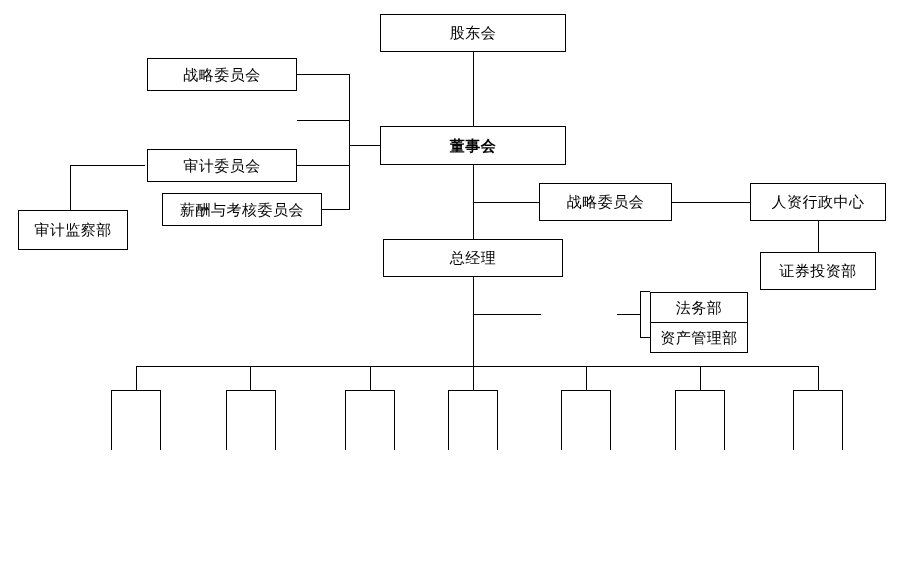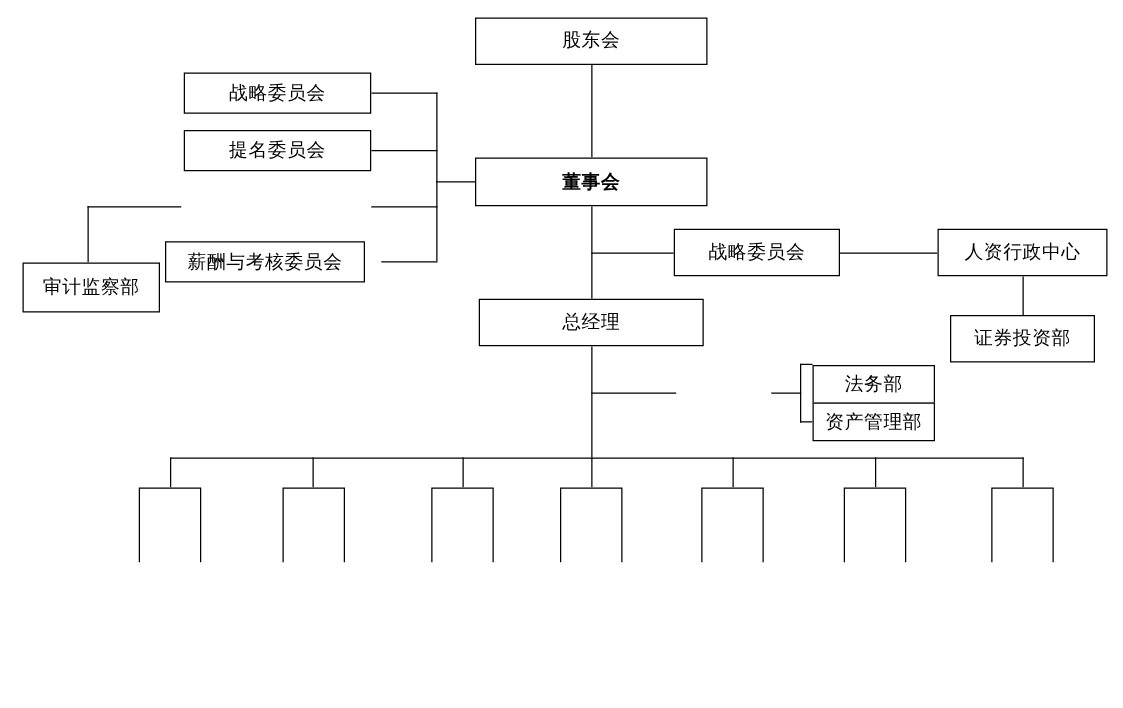--- a/index.html
+++ b/index.html
@@ -87,24 +87,24 @@
   <div class="line v" style="left:370px; top:366px; height:24px;"></div>
   <div class="line v" style="left:473px; top:366px; height:24px;"></div>
   <div class="line v" style="left:586px; top:366px; height:24px;"></div>
   <div class="line v" style="left:700px; top:366px; height:24px;"></div>
   <div class="line v" style="left:818px; top:366px; height:24px;"></div>
 
   <div class="node" style="left:380px; top:14px; width:186px; height:38px;">股东会</div>
 
   <div class="node" style="left:147px; top:58px; width:150px; height:33px;">战略委员会</div>
 
-  <div class="node" style="left:147px; top:104px; width:150px; height:33px;">提名委员会</div>
 
+  <div class="node" style="left:147px; top:149px; width:150px; height:33px;">审计委员会</div>
 
-  <div class="node" style="left:132px; top:193px; width:160px; height:33px;">薪酬与考核委员会</div>
+  <div class="node" style="left:162px; top:193px; width:160px; height:33px;">薪酬与考核委员会</div>
 
   <div class="node" style="left:18px; top:210px; width:110px; height:40px;text-align:center;">审计监察部</div>
 
   <div class="node" style="left:380px; top:126px; width:186px; height:39px;font-weight:bold;">董事会</div>
 
   <div class="node" style="left:539px; top:183px; width:133px; height:38px;">战略委员会</div>
 
   <div class="node" style="left:750px; top:183px; width:136px; height:38px;">人资行政中心</div>
 
   <div class="node" style="left:760px; top:252px; width:116px; height:38px;">证券投资部</div>

